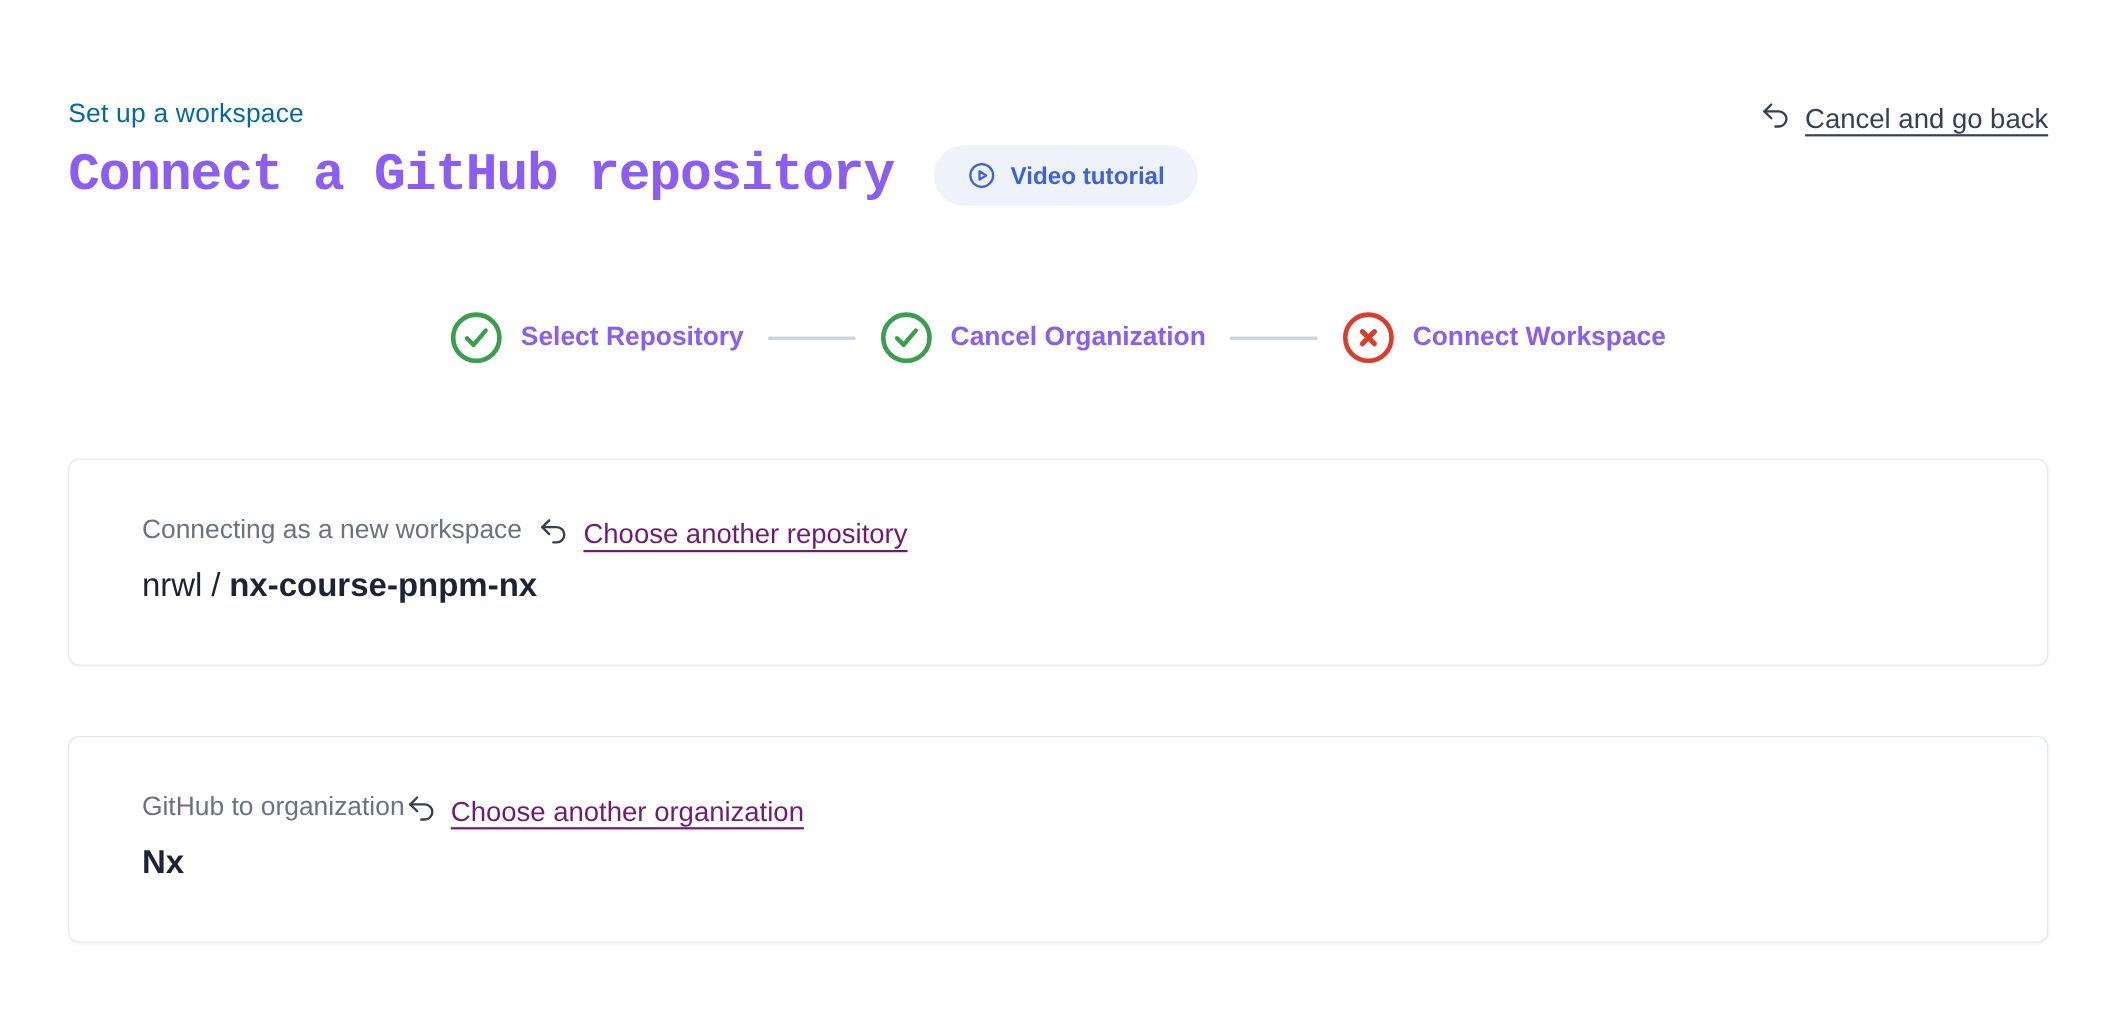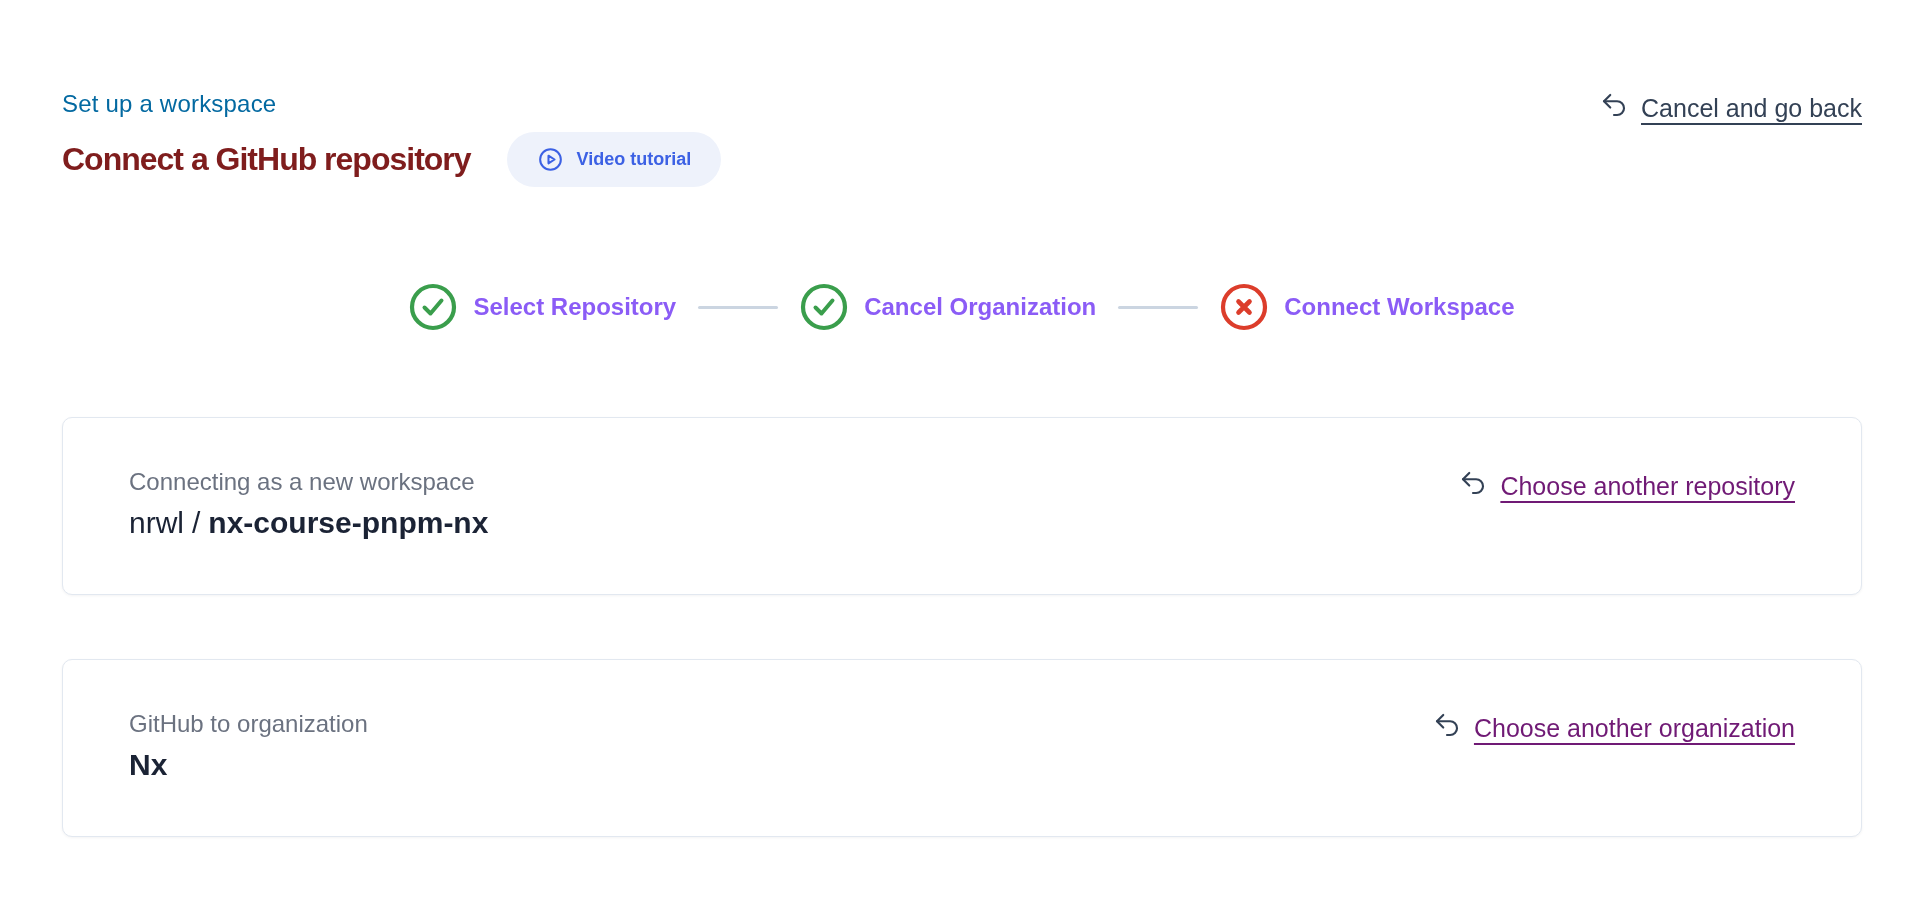--- a/index.html
+++ b/index.html
@@ -15,34 +15,35 @@
   
   .header { position: relative; }
   .eyebrow {
     font-size: 24px;
     color: #0369a1;
     font-weight: 400;
     letter-spacing: 0.2px;
   }
   .title-row { display: flex; align-items: center; gap: 36px; margin-top: 14px; }
   .page-title {
-    font-size: 32px;
+    font-size: 48px;
     font-weight: 800;
     letter-spacing: -1px;
-    color: #7f1d1d;
+    color: #8b5cf6;
+    font-family: Liberation Mono, monospace;
   }
   .video-pill {
     display: inline-flex; align-items: center; gap: 13px;
     background: #eef2fb;
     color: #3c61e4;
     border: none; cursor: pointer;
     height: 55px; padding: 0 30px;
     border-radius: 28px;
     font-family: inherit;
-    font-size: 18px; font-weight: 700;
+    font-size: 22px; font-weight: 700;
   }
   .video-pill svg { display: block; }
 
   .cancel-link {
     position: absolute; top: 0; right: 0;
     display: inline-flex; align-items: center; gap: 12px;
     color: #334155; text-decoration: none;
     font-size: 25px; font-weight: 400;
     cursor: pointer;
   }
@@ -73,30 +74,30 @@
     flex: 0 0 auto;
   }
 
   
   .card {
     border: 1px solid #e2e8f0;
     border-radius: 10px;
     background: #ffffff;
     box-shadow: 0 1px 3px rgba(15, 23, 42, 0.05);
     padding: 50px 66px 54px;
-    display: flex; justify-content: space-between; align-items: flex-start;
+    display: flex; justify-content: flex-start; align-items: flex-start;
   }
   .card-1 { margin-top: 86px; }
   .card-2 { margin-top: 64px; }
   .card-label {
     font-size: 24px; font-weight: 400;
     color: #6b7280;
   }
   .card-value {
-    margin-top: 10px;
+    margin-top: 20px;
     font-size: 30px;
     color: #1b2335;
     font-weight: 400;
   }
   .card-value .owner { font-weight: 500; }
   .card-value .sep { font-weight: 500; margin: 0 8px; }
   .card-value .repo { font-weight: 700; }
   .card-value.bold-only { font-weight: 700; }
   .change-link {
     display: inline-flex; align-items: center; gap: 12px;

